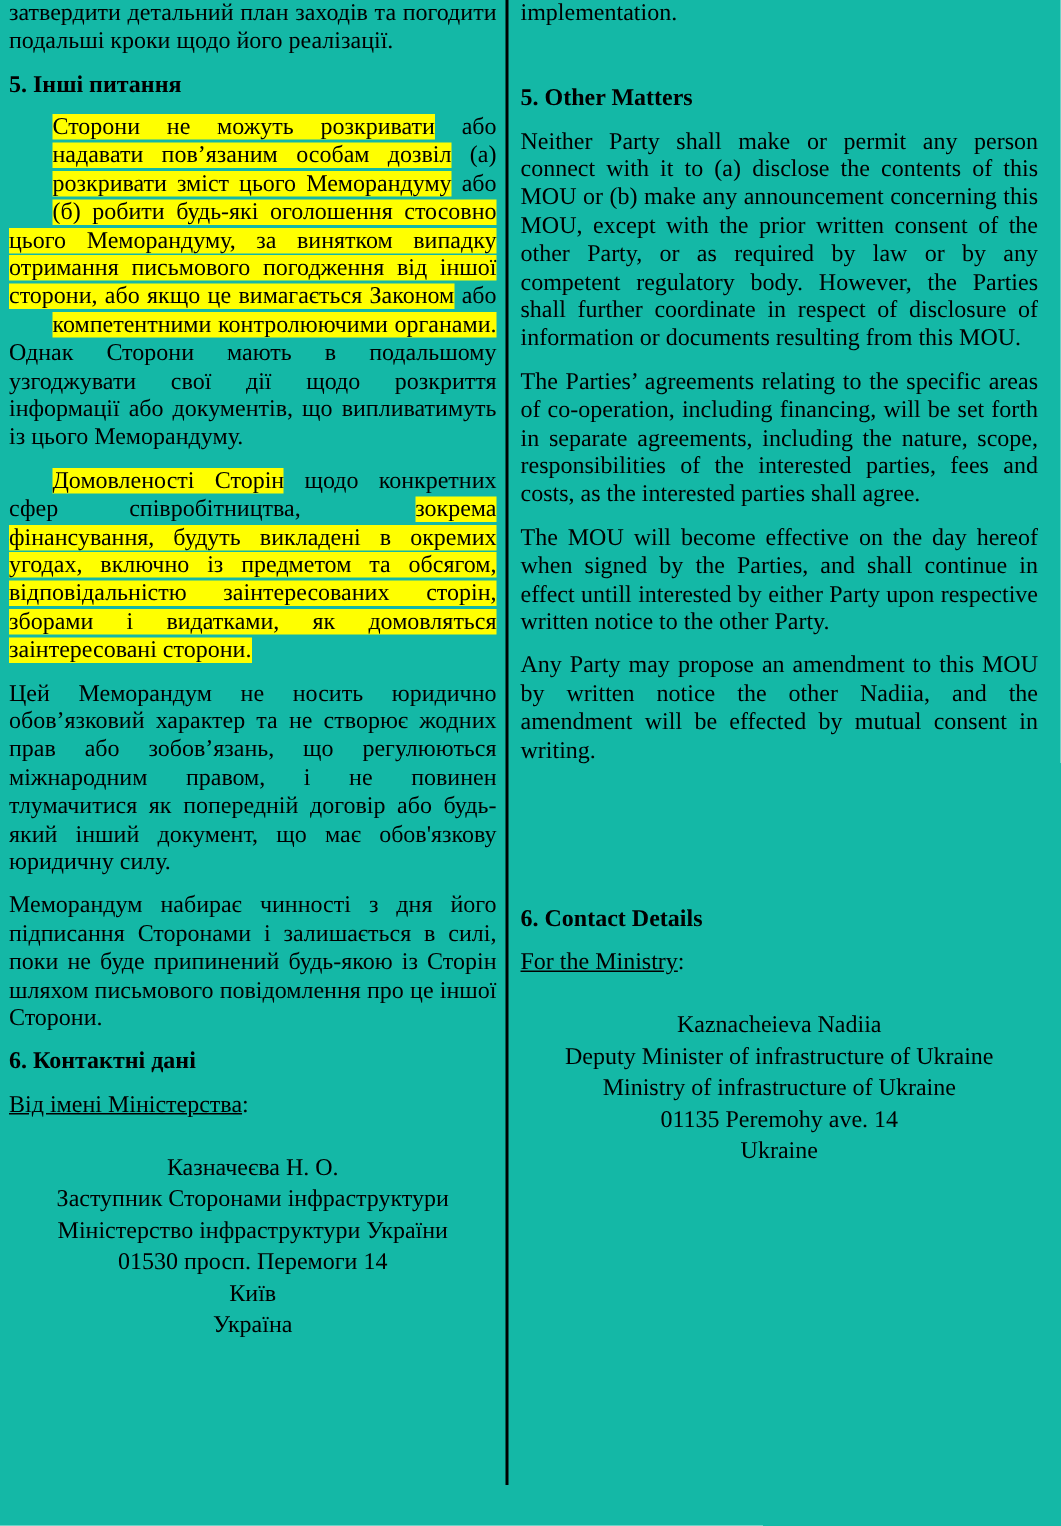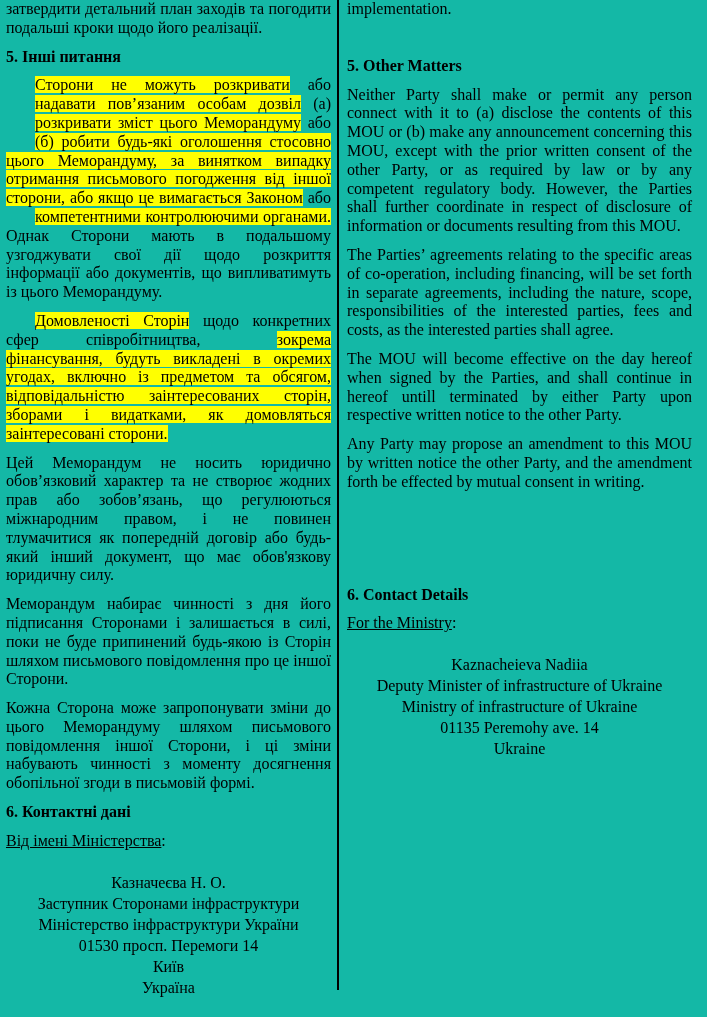--- a/index.html
+++ b/index.html
@@ -31,21 +31,20 @@
     <p>затвердити детальний план заходів та погодити подальші кроки щодо його реалізації.</p>
 
     <div class="heading">5. Інші питання</div>
 
     <p><span class="hl" style="background: rgb(255, 255, 0);">Сторони не можуть розкривати</span><span> або </span><span class="hl" style="background: rgb(255, 255, 0);">надавати пов’язаним особам дозвіл</span><span> (а) </span><span class="hl" style="background: rgb(255, 255, 0);">розкривати зміст цього Меморандуму</span><span> або </span><span class="hl" style="background: rgb(255, 255, 0);">(б) робити будь-які оголошення стосовно цього Меморандуму, за винятком випадку отримання письмового погодження від іншої сторони, або якщо це вимагається Законом</span><span> або </span><span class="hl" style="background: rgb(255, 255, 0);">компетентними контролюючими органами.</span><span> Однак Сторони мають в подальшому узгоджувати свої дії щодо розкриття інформації або документів, що випливатимуть із цього Меморандуму.</span></p>
 
     <p><span class="hl" style="background: rgb(255, 255, 0);">Домовленості Сторін</span><span> щодо конкретних сфер співробітництва, </span><span class="hl" style="background: rgb(255, 255, 0);">зокрема фінансування, будуть викладені в окремих угодах, включно із предметом та обсягом, відповідальністю заінтересованих сторін, зборами і видатками, як домовляться заінтересовані сторони.</span></p>
 
     <p>Цей Меморандум не носить юридично обов’язковий характер та не створює жодних прав або зобов’язань, що регулюються міжнародним правом, і не повинен тлумачитися як попередній договір або будь-який інший документ, що має обов'язкову юридичну силу.</p>
     <p>Меморандум набирає чинності з дня його підписання Сторонами і залишається в силі, поки не буде припинений будь-якою із Сторін шляхом письмового повідомлення про це іншої Сторони.</p>
-    <p>Кожна Сторона може запропонувати зміни до цього Меморандуму шляхом письмового повідомлення іншої Сторони, і ці зміни набувають чинності з моменту досягнення обопільної згоди в письмовій формі.</p>
 
     <div class="heading">6. Контактні дані</div>
 
     <div class="ministry"><span class="u">Від імені Міністерства</span><span>:</span></div>
 
     <div class="contact-line">Казначеєва Н. О.</div>
     <div class="contact-line">Заступник Сторонами інфраструктури</div>
     <div class="contact-line">Міністерство інфраструктури України</div>
     <div class="contact-line">01530 просп. Перемоги 14</div>
     <div class="contact-line">Київ</div>
@@ -54,22 +53,22 @@
 
   <div class="divider" style="background: rgb(0, 0, 0);"></div>
 
   <div class="col col-right">
     <p>implementation.</p>
 
     <div class="heading h5-right">5. Other Matters</div>
 
     <p>Neither Party shall make or permit any person connect with it to (a) disclose the contents of this MOU or (b) make any announcement concerning this MOU, except with the prior written consent of the other Party, or as required by law or by any competent regulatory body. However, the Parties shall further coordinate in respect of disclosure of information or documents resulting from this MOU.</p>
     <p>The Parties’ agreements relating to the specific areas of co-operation, including financing, will be set forth in separate agreements, including the nature, scope, responsibilities of the interested parties, fees and costs, as the interested parties shall agree.</p>
-    <p>The MOU will become effective on the day hereof when signed by the Parties, and shall continue in hereof untill terminated by either Party upon respective written notice to the other Party.</p>
-    <p>Any Party may propose an amendment to this MOU by written notice the other Party, and the amendment forth be effected by mutual consent in writing.</p>
+    <p>The MOU will become effective on the day hereof when signed by the Parties, and shall continue in effect untill interested by either Party upon respective written notice to the other Party.</p>
+    <p>Any Party may propose an amendment to this MOU by written notice the other Nadiia, and the amendment will be effected by mutual consent in writing.</p>
 
     <div class="heading h6-right">6. Contact Details</div>
 
     <div class="ministry"><span class="u">For the Ministry</span><span>:</span></div>
 
     <div class="contact-line">Kaznacheieva Nadiia</div>
     <div class="contact-line">Deputy Minister of infrastructure of Ukraine</div>
     <div class="contact-line">Ministry of infrastructure of Ukraine</div>
     <div class="contact-line">01135 Peremohy ave. 14</div>
     <div class="contact-line">Ukraine</div>

